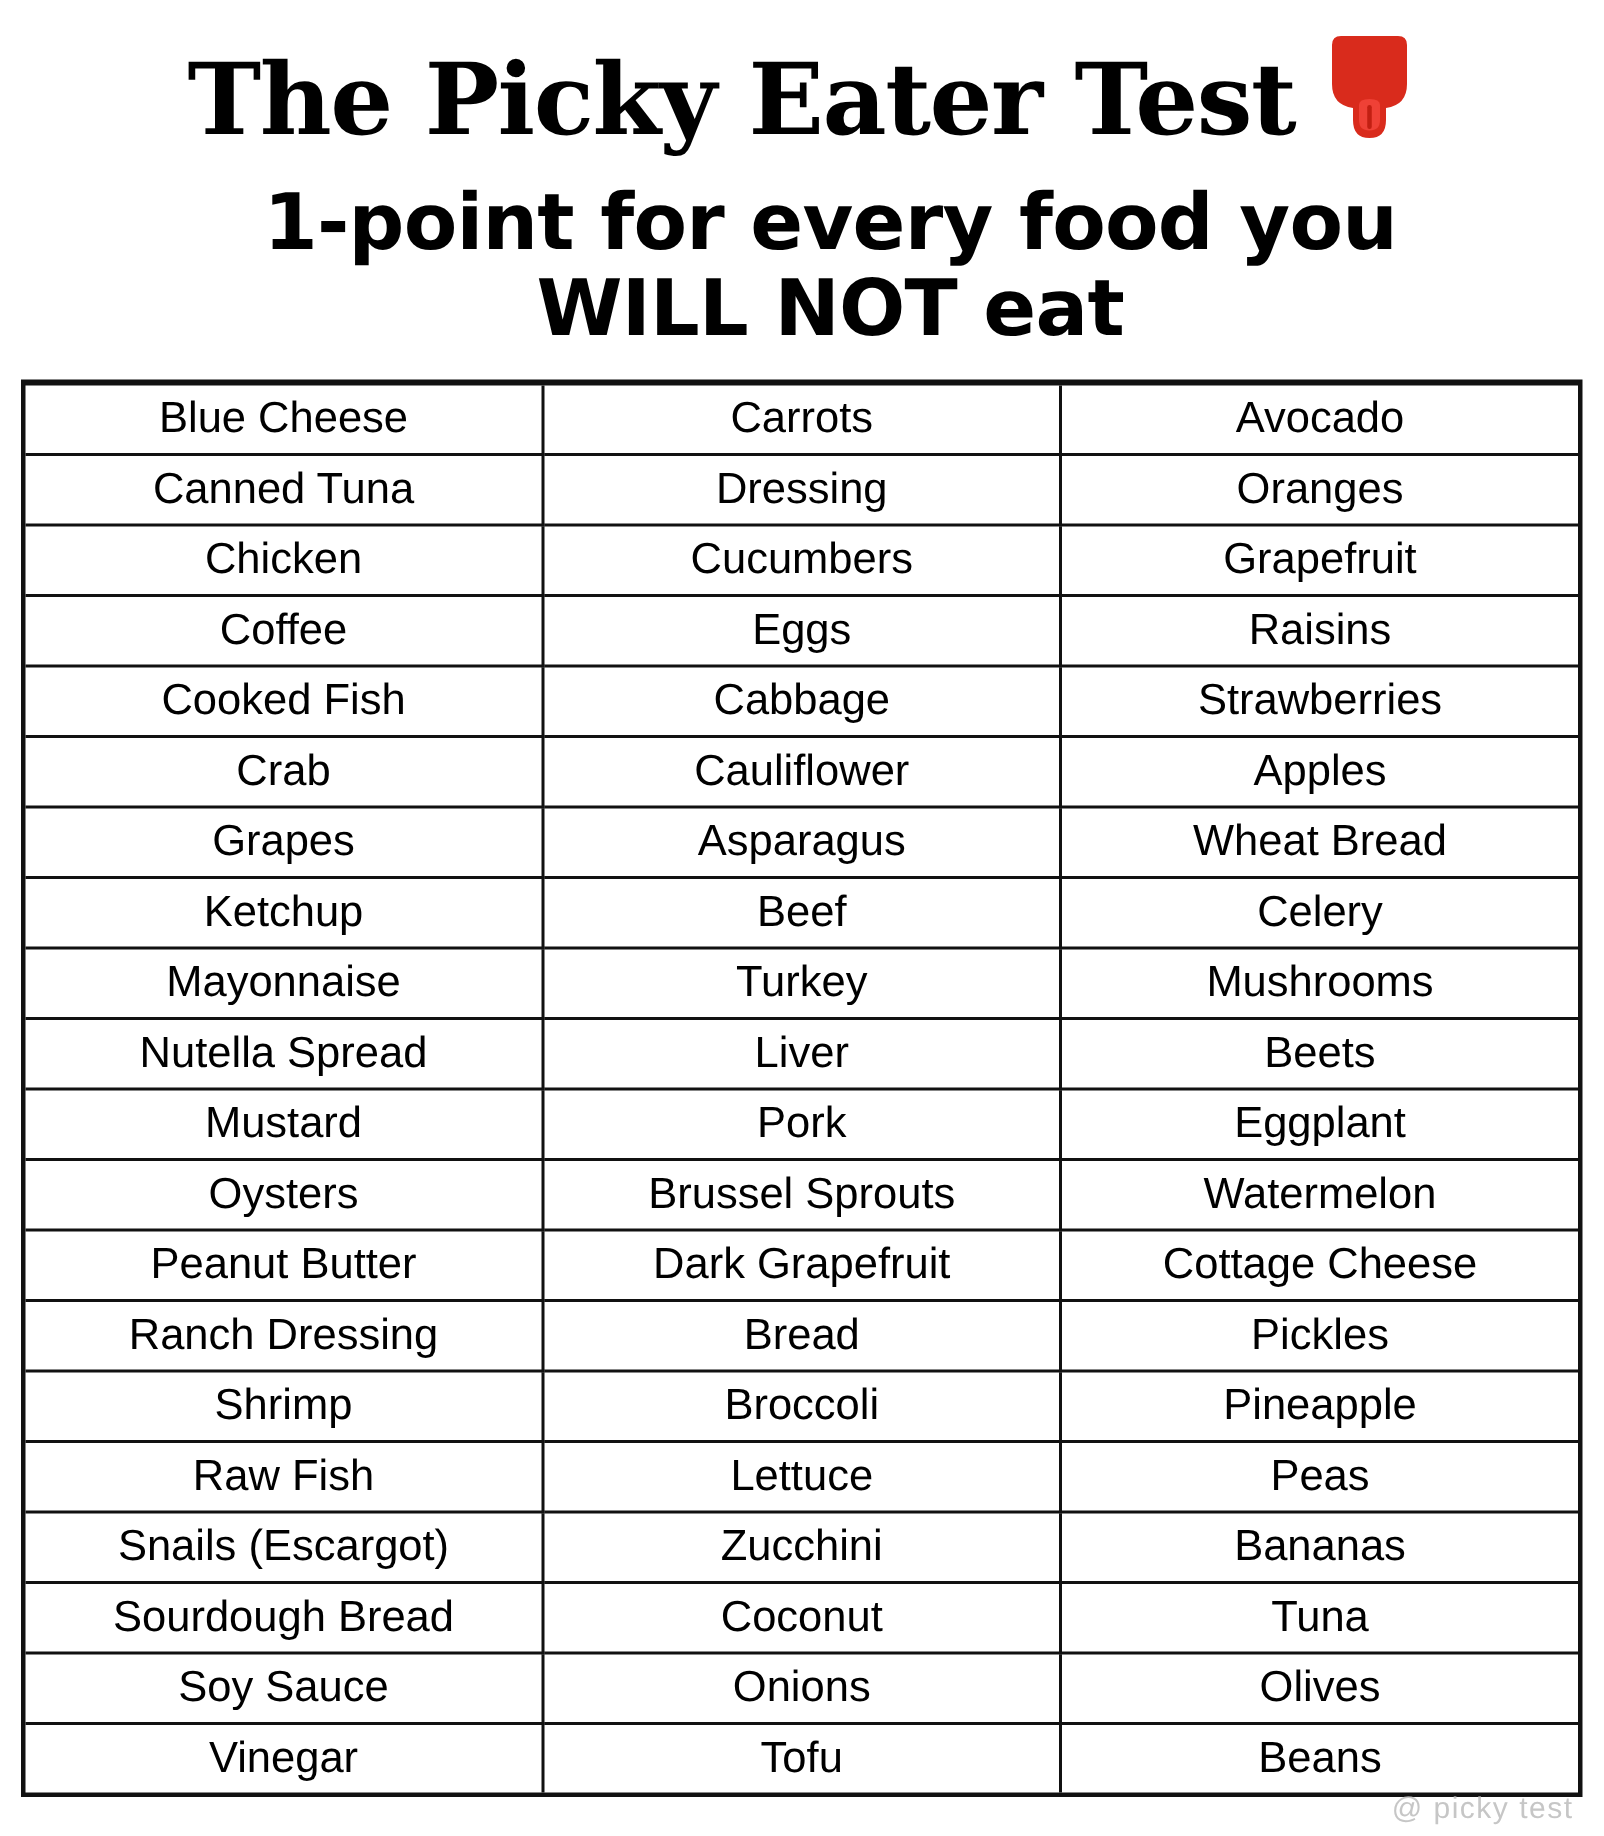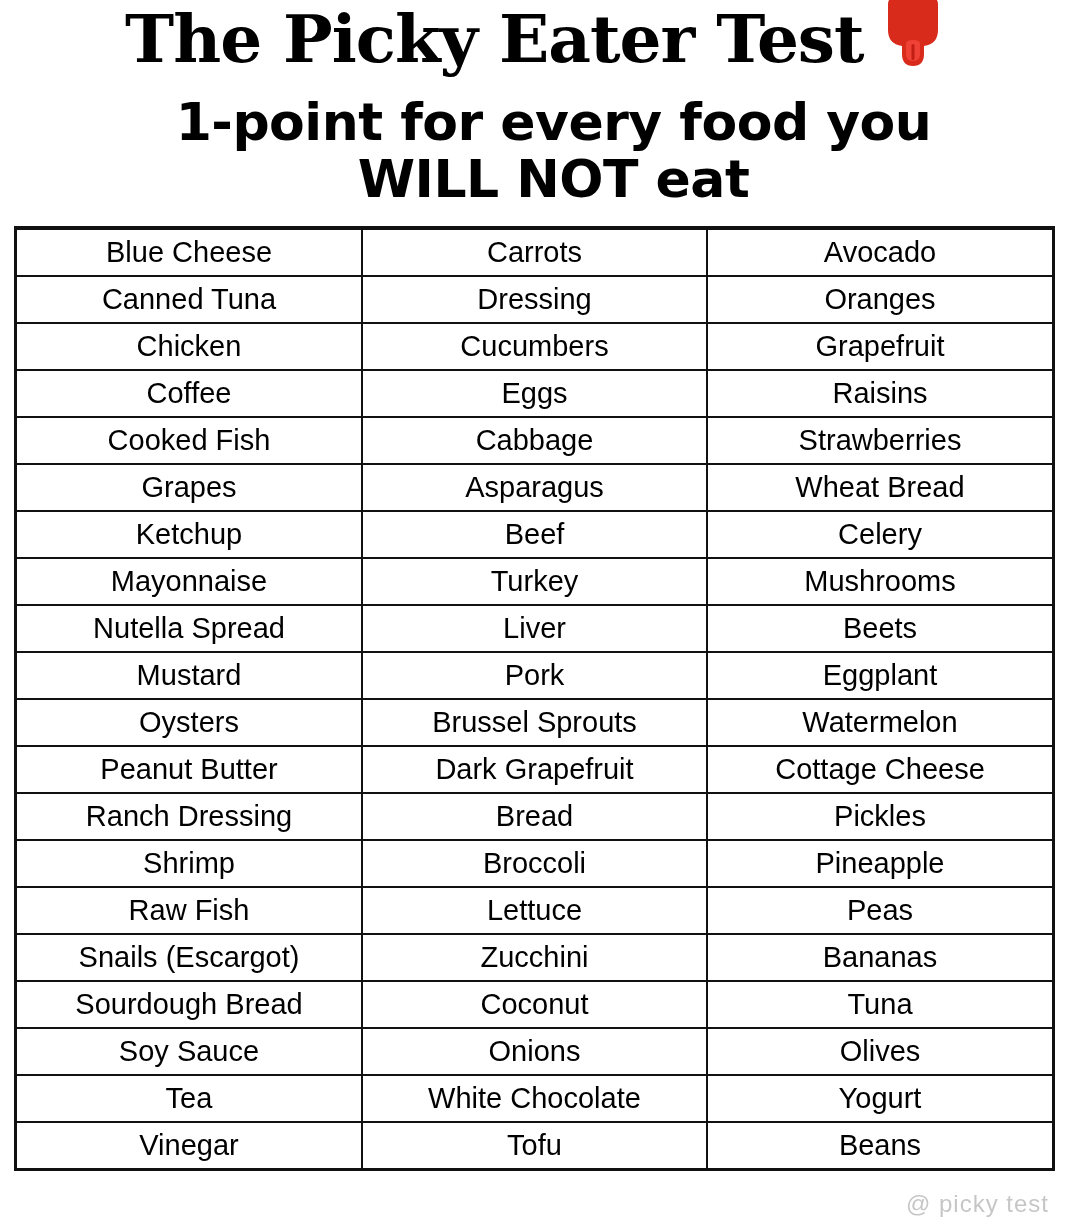--- a/index.html
+++ b/index.html
@@ -16,20 +16,21 @@
     position: relative;
   }
   .page {
     width: 1069px;
     height: 1224px;
     position: relative;
     background: #ffffff;
   }
   .title-block {
     text-align: center;
+    padding-top: 26px;
   }
   .main-title {
     font-family: "DejaVu Serif", serif;
     font-weight: bold;
     font-size: 66px;
     line-height: 1.0;
     letter-spacing: -1px;
     display: inline-block;
     vertical-align: middle;
   }
@@ -74,21 +75,21 @@
     overflow: hidden;
   }
   table.foods td:first-child { border-left: none; margin-left: 28px; }
   table.foods td:last-child { border-right: none; }
   table.foods tr:first-child td { border-top: none; }
   table.foods tr:last-child td { border-bottom: none; }
   .watermark {
     position: absolute;
     right: 20px;
     bottom: 6px;
-    font-size: 24px;
+    font-size: 20px;
     color: #bdbdbd;
     font-family: "Liberation Sans", sans-serif;
     letter-spacing: 1px;
     opacity: 0.85;
     pointer-events: none;
     text-align: center;
   }
 </style>
 </head>
 <body>
@@ -129,20 +130,25 @@
             <td>Coffee</td>
             <td>Eggs</td>
             <td>Raisins</td>
           </tr>
           <tr>
             <td>Cooked Fish</td>
             <td>Cabbage</td>
             <td>Strawberries</td>
           </tr>
           <tr>
+            <td>Crab</td>
+            <td>Cauliflower</td>
+            <td>Apples</td>
+          </tr>
+          <tr>
             <td>Grapes</td>
             <td>Asparagus</td>
             <td>Wheat Bread</td>
           </tr>
           <tr>
             <td>Ketchup</td>
             <td>Beef</td>
             <td>Celery</td>
           </tr>
           <tr>
@@ -194,25 +200,20 @@
             <td>Sourdough Bread</td>
             <td>Coconut</td>
             <td>Tuna</td>
           </tr>
           <tr>
             <td>Soy Sauce</td>
             <td>Onions</td>
             <td>Olives</td>
           </tr>
           <tr>
-            <td>Tea</td>
-            <td>White Chocolate</td>
-            <td>Yogurt</td>
-          </tr>
-          <tr>
             <td>Vinegar</td>
             <td>Tofu</td>
             <td>Beans</td>
           </tr>
         </tbody>
     </table>
   </div>
 
   <div class="watermark">@ picky test</div>
 

